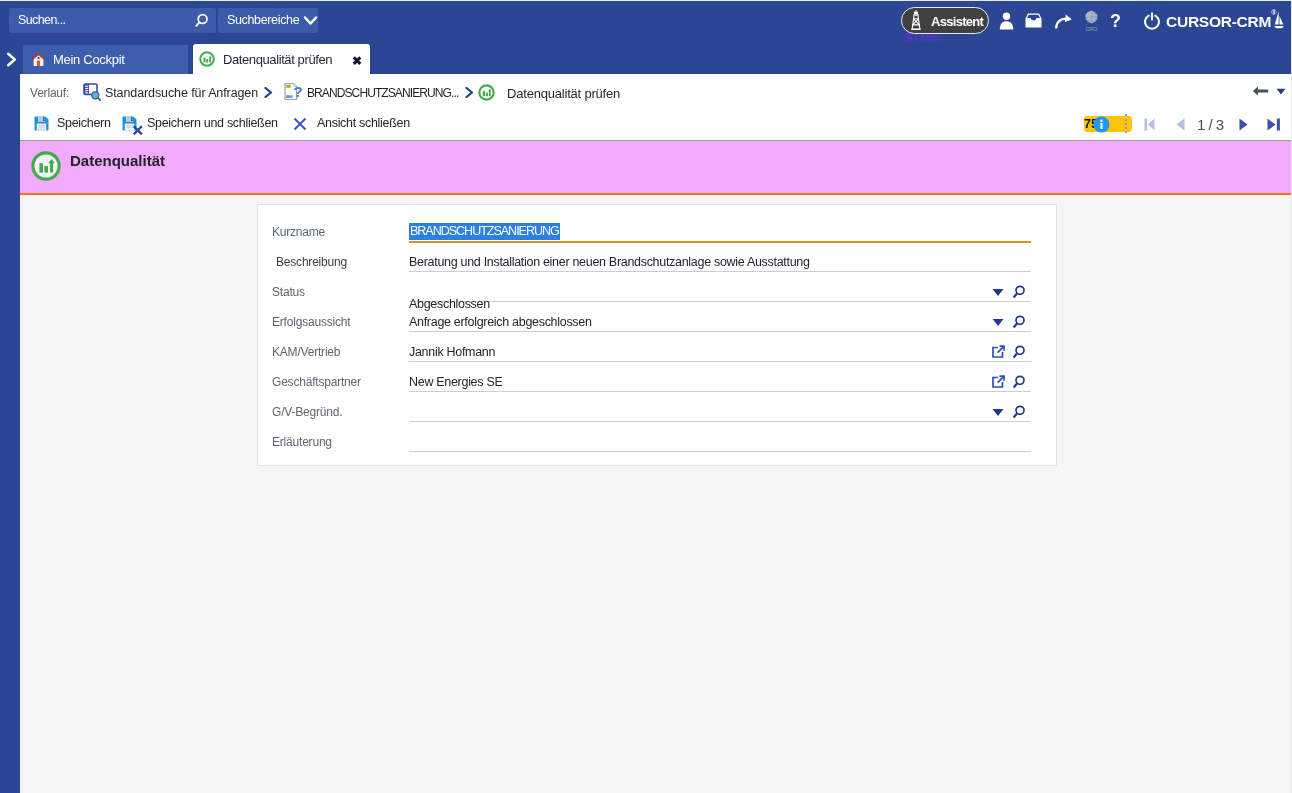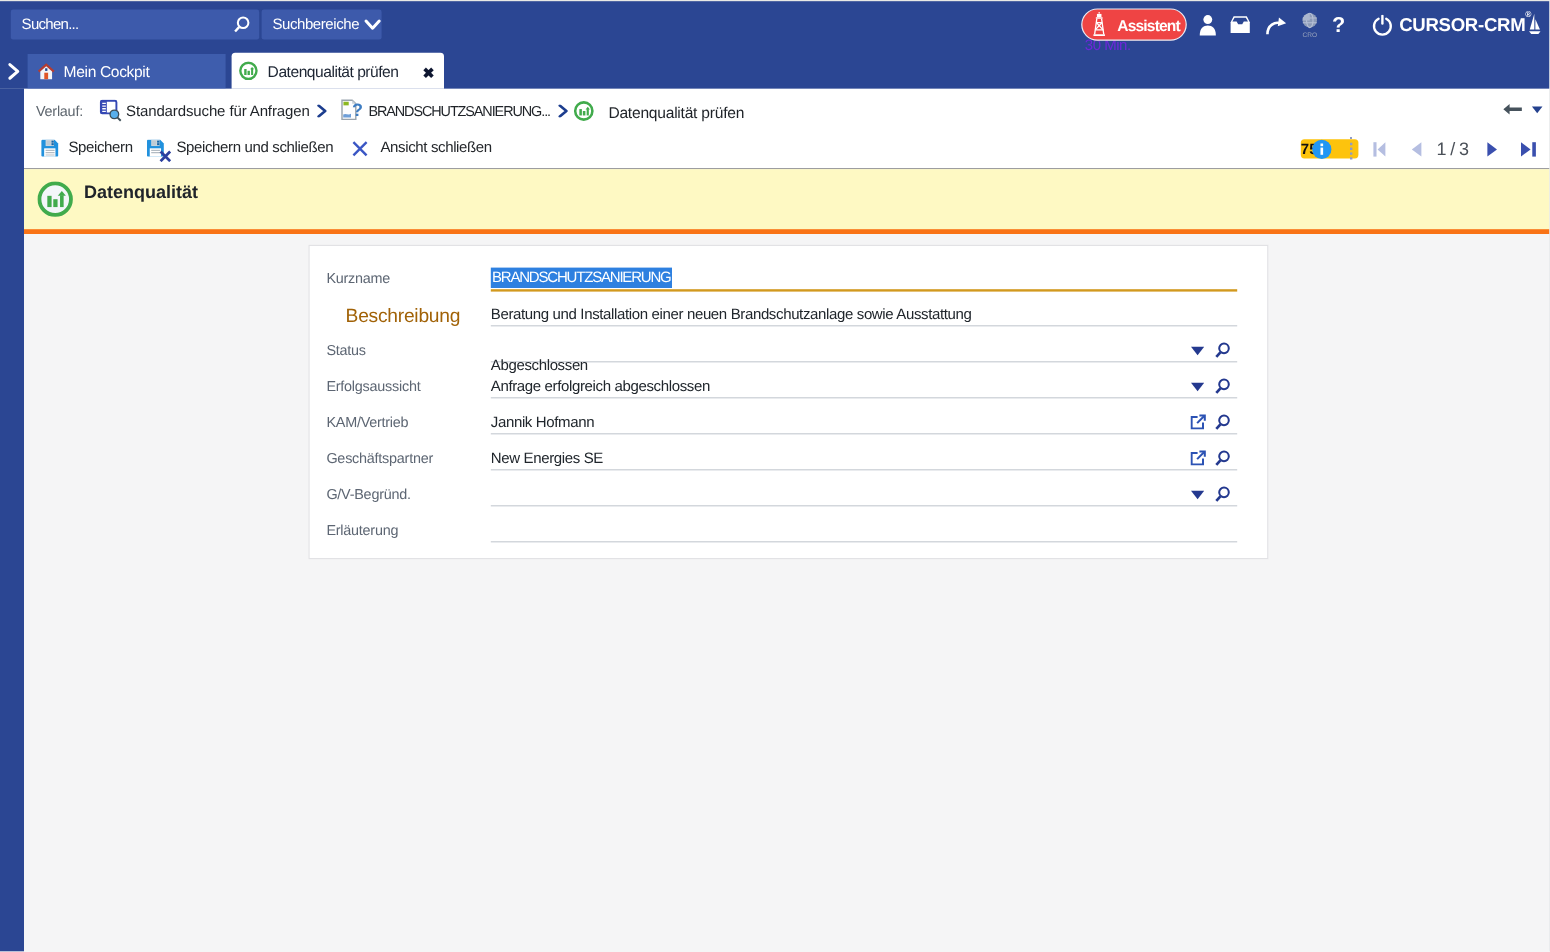--- a/index.html
+++ b/index.html
@@ -9,21 +9,21 @@
 
   
   .topbar { position:absolute; left:0; top:0; width:1292px; height:74px; background:#2b4693; }
   .topline { position:absolute; left:0; top:0; width:1292px; height:1px; background:#e9e9e5; z-index:50; }
   .rightline { position:absolute; right:0; top:0; width:1px; height:793px; background:#e8eaec; z-index:50; }
 
   .searchbox { position:absolute; left:9px; top:8px; width:207px; height:25px; background:#3d5aab; border-radius:2px; color:#fff; font-size:12.5px; letter-spacing:-0.6px; line-height:25px; padding-left:9px; }
   .scopes { position:absolute; left:218px; top:8px; width:100px; height:25px; background:#3d5aab; border-radius:2px; color:#fff; font-size:12.5px; letter-spacing:-0.35px; line-height:25px; padding-left:9px; }
 
   .mins { position:absolute; left:859px; top:31px; color:#6d28d9; font-size:12.5px; letter-spacing:-0.4px;margin-left:45px; }
-  .assistant { position:absolute; left:901px; top:7px; width:88px; height:27px; border:1.5px solid #e7ebf5; border-radius:14px; background:#ef4444; color:#fff; font-size:13px; letter-spacing:-0.7px; font-weight:bold; }
+  .assistant { position:absolute; left:901px; top:7px; width:88px; height:27px; border:1.5px solid #e7ebf5; border-radius:14px; background:#404040; color:#fff; font-size:13px; letter-spacing:-0.7px; font-weight:bold; }
   .assistant span { position:absolute; left:29px; top:6px; }
 
   .qmark { position:absolute; left:1110px; top:11px; color:#fff; font-size:18px; font-weight:bold; }
   .logo { position:absolute; left:1166px; top:13px; color:#fff; font-size:15.5px; font-weight:bold; letter-spacing:-0.25px; white-space:nowrap; }
   .logo sup { font-size:7px; position:relative; top:-6px; }
 
   
   .tab1 { position:absolute; left:23px; top:45px; width:165px; height:29px; background:#3e5dad; color:#fff; font-size:13px; letter-spacing:-0.3px; }
   .tab1 span { position:absolute; left:30px; top:7px; }
   .tab2 { position:absolute; left:193px; top:44px; width:177px; height:30px; background:#fff; border-radius:3px 3px 0 0; color:#1d2533; font-size:13px; letter-spacing:-0.4px; }
@@ -39,21 +39,21 @@
   .crumbs .it { position:absolute; top:12px; font-size:12.5px; letter-spacing:-0.1px; }
   .verlauf { color:#5e666e; }
   .toolbar { position:absolute; left:0; top:32px; height:34px; width:1272px; font-size:12.5px; letter-spacing:-0.3px; color:#24272b; }
   .toolbar .lbl { position:absolute; top:10px; }
 
   .badge75 { position:absolute; left:1016px; top:10px; width:48px; height:16px; background:#fdc30d; border-radius:3px; color:#111; font-weight:bold; font-size:12.5px; letter-spacing:0; text-align:left; line-height:16px;margin-left:48px; }
   .navnum { position:absolute; left:1177px; top:10px; font-size:15px; letter-spacing:-0.5px; color:#4a5058; }
   .dotsep { position:absolute; left:1105px; top:8px; height:19px; width:0; border-left:2px dotted #8f9bc8; }
 
   
-  .header { position:absolute; left:20px; top:141px; width:1272px; height:54px; background:#fef9c3; border-bottom:4px solid #f97316; }
+  .header { position:absolute; left:20px; top:141px; width:1272px; height:54px; background:#f0abfc; border-bottom:2px solid #f97316; }
   .htitle { position:absolute; left:50px; top:11px; font-size:15px; font-weight:bold; color:#20242a; letter-spacing:0; }
   .hsub { position:absolute; left:50px; top:29px; font-size:13px; letter-spacing:-0.2px; color:#33383f; }
 
   
   .content { position:absolute; left:20px; top:196px; width:1272px; height:597px; background:#f5f5f6; }
   .panel { position:absolute; left:237px; top:8px; width:800px; height:262px; background:#fff; border:1px solid #e2e2e5; }
   .sel { background:#2e80e0; color:#fff; padding:1px 1px 2px 1px; }
 </style>
 </head>
 <body>
@@ -270,21 +270,21 @@
 </svg>
 
 <div class="content">
   <div class="panel"></div>
 </div>
 
 <div id="form">
     <div class="abs" style="left:272px;top:225px;font-size:12px;letter-spacing:-0.2px;color:#5d6673">Kurzname</div>
     <div class="abs" style="left:409px;top:218px;width:622px;height:25px;border-bottom:2px solid #d2991e"></div>
     <div class="abs" style="left:409px;top:224px;font-size:12.5px;letter-spacing:-1px"><span class="sel">BRANDSCHUTZSANIERUNG</span></div>
-    <div class="abs" style="left:288px;top:255px;font-size:16px;letter-spacing:-0.2px;color:#a16207">Beschreibung</div>
+    <div class="abs" style="left:276px;top:255px;font-size:12px;letter-spacing:-0.2px;color:#404040">Beschreibung</div>
     <div class="abs" style="left:409px;top:248px;width:622px;height:24px;border-bottom:1px solid #c9ced4"></div>
     <div class="abs" style="left:409px;top:255px;font-size:12.5px;letter-spacing:-0.3px;color:#20262c">Beratung und Installation einer neuen Brandschutzanlage sowie Ausstattung</div>
     <div class="abs" style="left:272px;top:285px;font-size:12px;letter-spacing:-0.2px;color:#5d6673">Status</div>
     <div class="abs" style="left:409px;top:278px;width:622px;height:24px;border-bottom:1px solid #c9ced4"></div>
     <div class="abs" style="left:409px;top:297px;font-size:12.5px;letter-spacing:-0.3px;color:#20262c">Abgeschlossen</div>
     <svg class="abs" style="left:992px;top:288px" width="12" height="9" viewBox="0 0 12 9">
       <path d="M0.5 1 L11.5 1 L6 8 Z" fill="#24398f"></path>
     </svg>
     <svg class="abs" style="left:1012px;top:285px" width="13" height="14" viewBox="0 0 13 14">
       <circle cx="8" cy="5.3" r="4" fill="none" stroke="#24398f" stroke-width="1.7"></circle>

